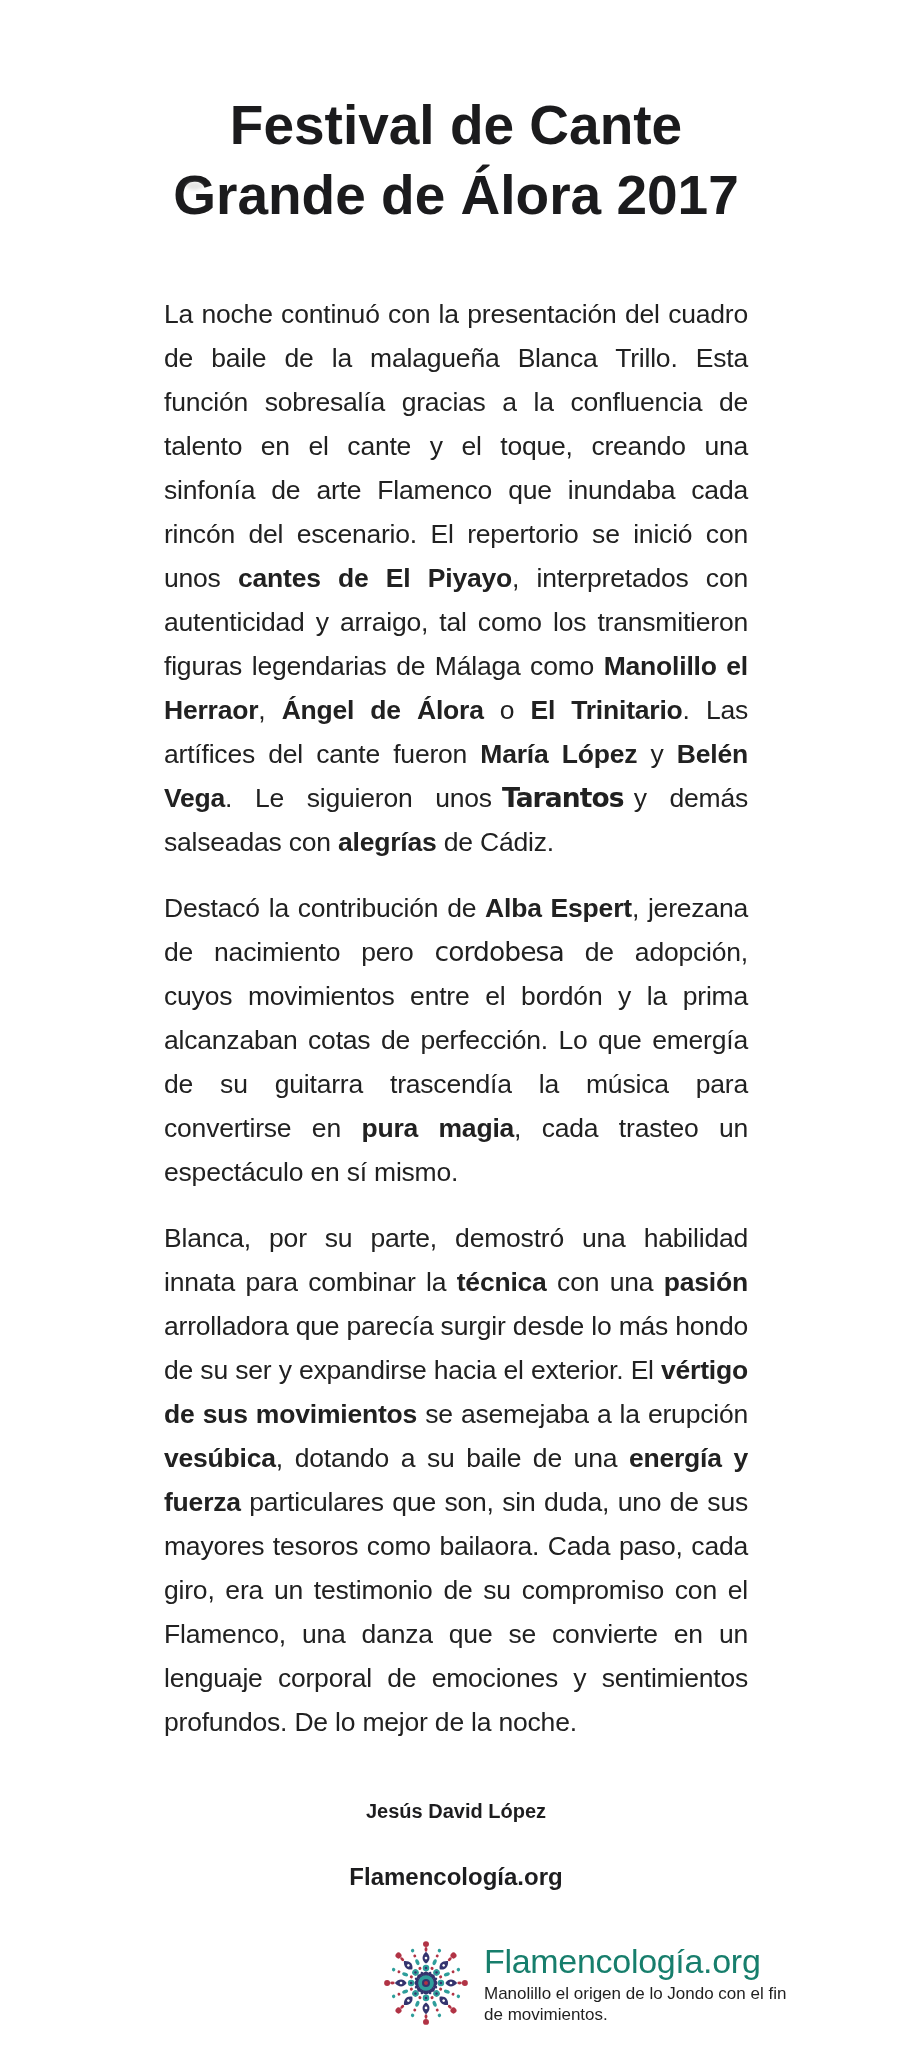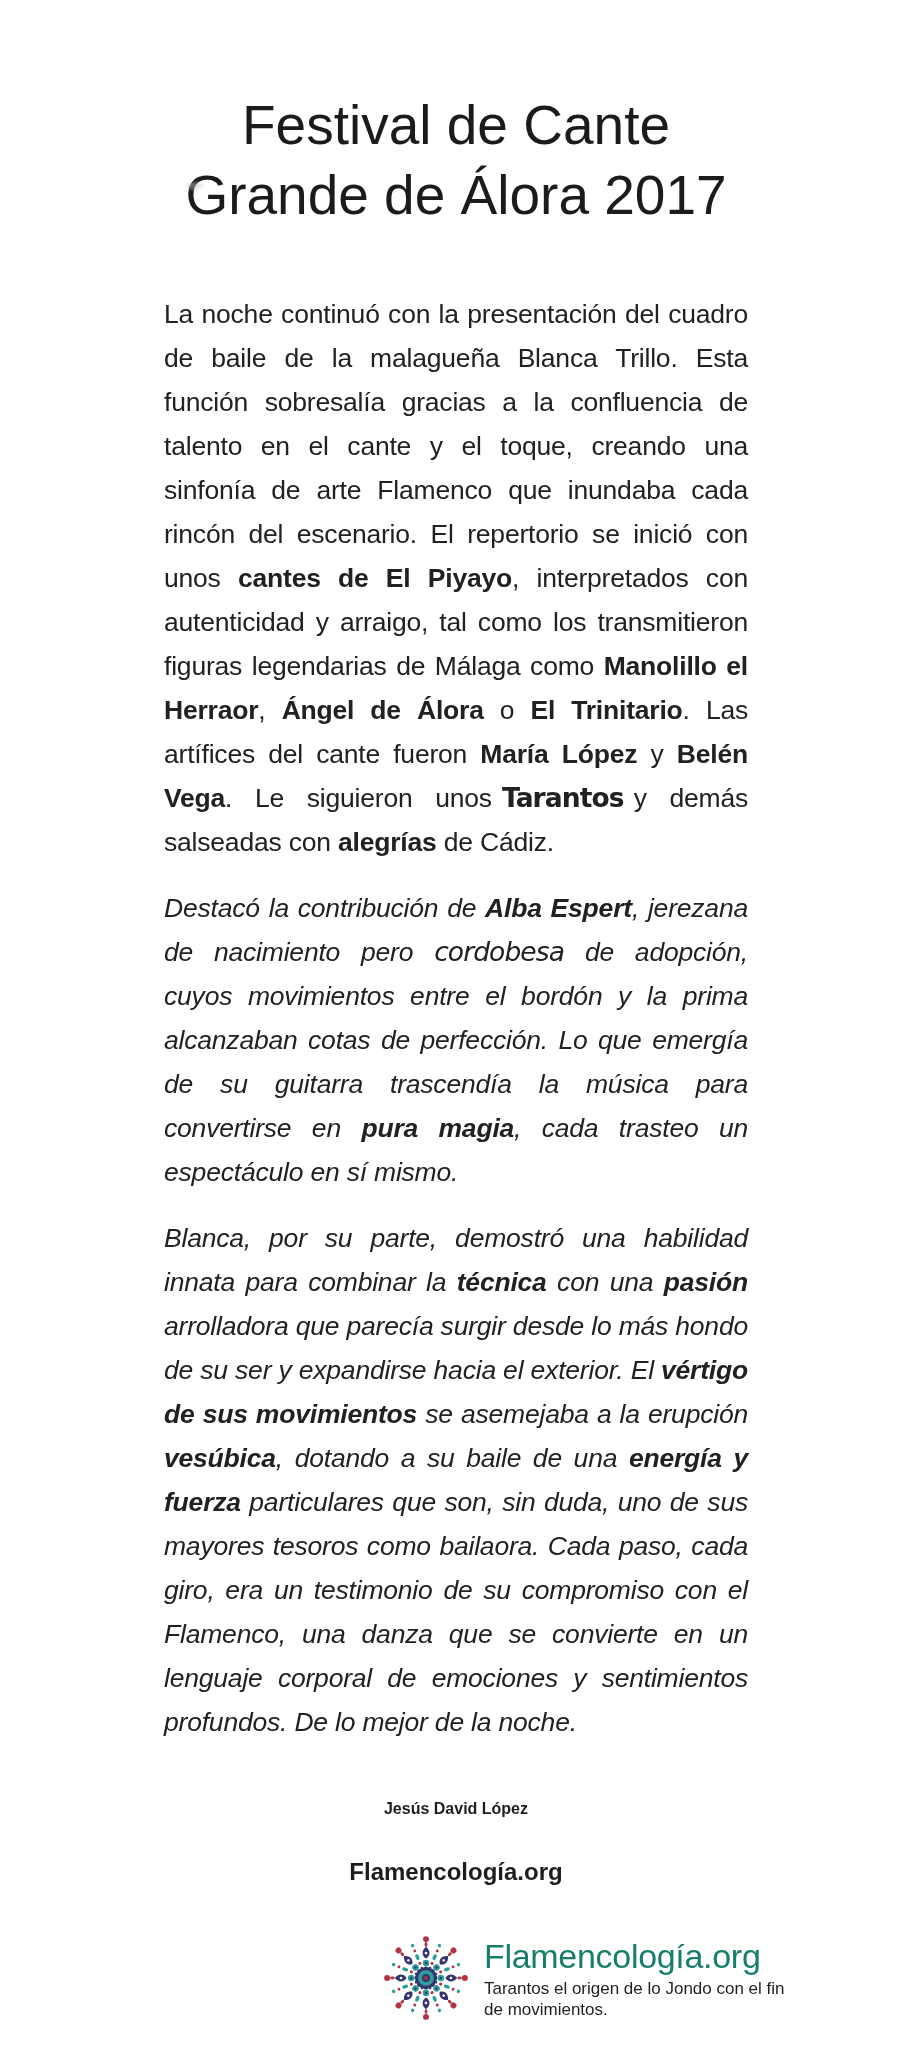--- a/index.html
+++ b/index.html
@@ -11,21 +11,21 @@
     overflow: hidden;
     font-family: "Liberation Sans", sans-serif;
     color: #212121;
   }
   .title {
     width: 760px;
     margin: 90px auto 4px auto;
     text-align: center;
     font-size: 55px;
     line-height: 70px;
-    font-weight: 400;
+    font-weight: 700;
     color: #1b1b1d;
     letter-spacing: 0px;
   }
   .smudge {
     position: absolute;
     left: 186px;
     top: 182px;
     width: 17px;
     height: 8px;
     background: #c6c6c6;
@@ -39,28 +39,28 @@
   }
   .para {
     margin: 0;
     font-size: 26.5px;
     line-height: 44px;
     letter-spacing: -0.2px;
     text-align: justify;
     color: #212121;
   }
   .para-first { margin-top: 62px; }
-  .para + .para { margin-top: 22px; font-style: italic; }
+  .para + .para { margin-top: 22px; }
   .seg-b { font-weight: 700; }
   .seg-alt { font-family: "DejaVu Sans", sans-serif; letter-spacing: -0.9px; }
   .seg-pad { display: inline-block; margin: 0 10px; }
   .byline-author {
     margin-top: 56px;
     text-align: center;
-    font-size: 16px;
+    font-size: 20px;
     font-weight: 700;
     color: #1d1d1f;
   }
   .byline-site {
     margin-top: 40px;
     text-align: center;
     font-size: 24px;
     font-weight: 700;
     color: #1d1d1f;
   }
@@ -148,19 +148,19 @@
       <use href="#between" transform="rotate(292.5 50 50)"></use>
       <use href="#between" transform="rotate(337.5 50 50)"></use>
       <circle cx="50" cy="50" r="10.5" fill="none" stroke="#34346E" stroke-width="1.2"></circle>
       <circle cx="50" cy="50" r="8.2" fill="#2E9E9B"></circle>
       <circle cx="50" cy="50" r="4.2" fill="#34346E"></circle>
       <circle cx="50" cy="50" r="2" fill="#B13345"></circle>
     </svg>
     <div class="logo-text">
       <div class="brand" style="color: rgb(23, 126, 108);">Flamencología.org</div>
       <div class="tagline">
-        <div>Tarantos el origen de lo Jondo con el fin</div>
+        <div>Manolillo el origen de lo Jondo con el fin</div>
         <div>de movimientos.</div>
       </div>
     </div>
   </div>
 
 </div>
 
 </body></html>

